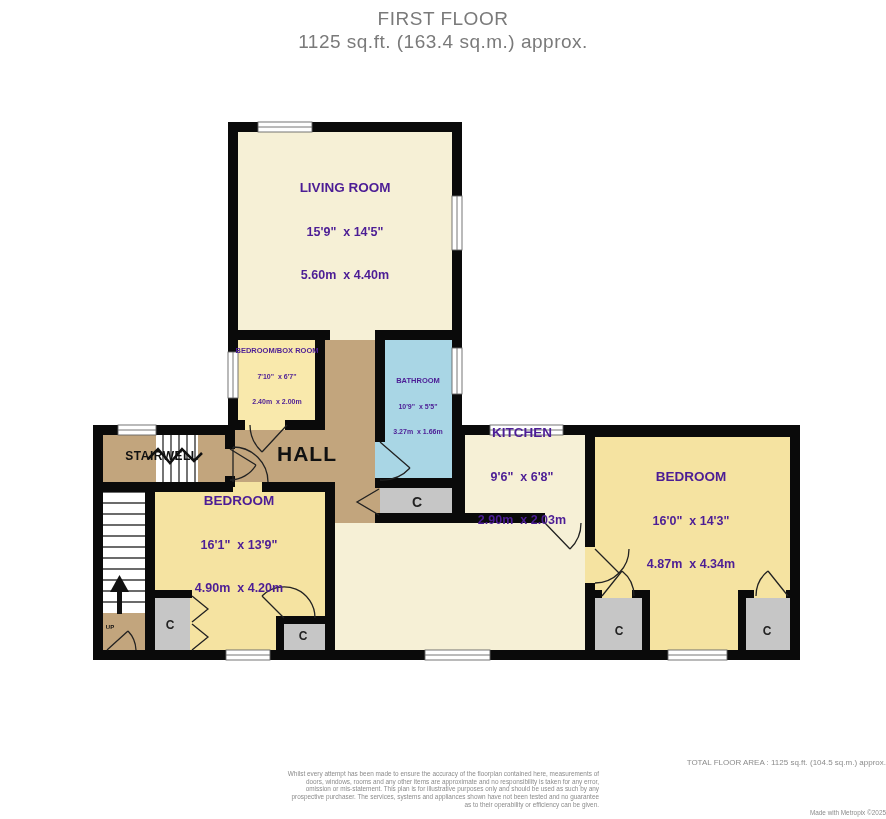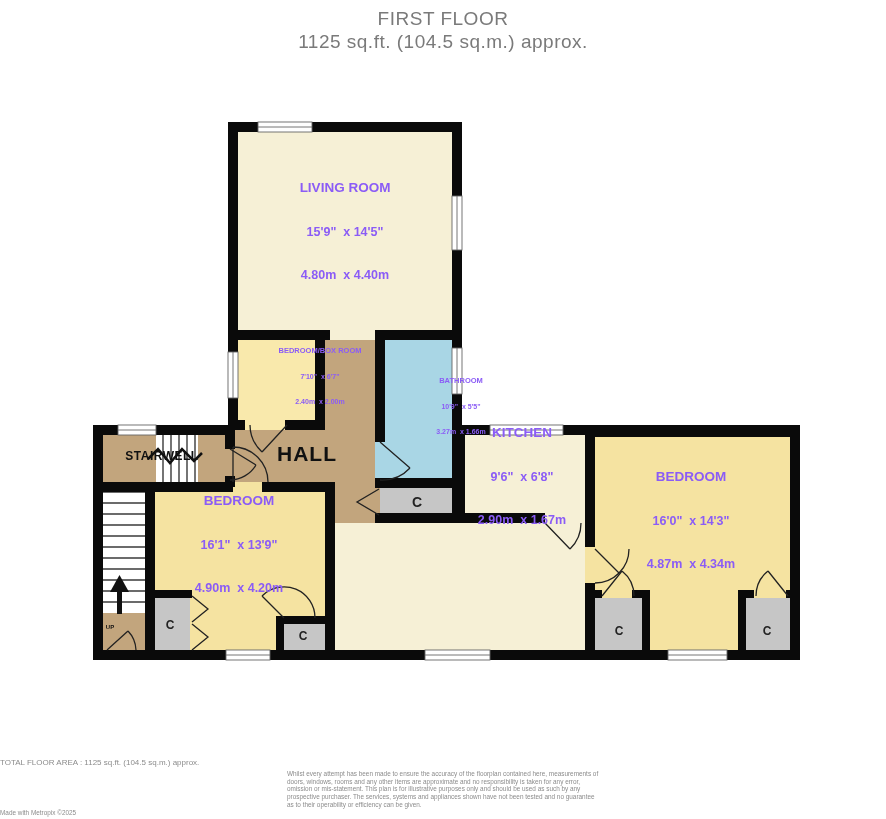--- a/index.html
+++ b/index.html
@@ -12,44 +12,44 @@
   .f-cream{fill:var(--room-cream);} .f-yellow{fill:var(--room-yellow);}
   .f-ylight{fill:var(--room-yellow-light);} .f-blue{fill:var(--bathroom-blue);}
   .f-hall{fill:var(--hall-tan);} .f-gray{fill:var(--closet-gray);} .f-white{fill:#ffffff;}
   .walls rect{fill:var(--wall);}
   .treads line{stroke:#3a3a3a;stroke-width:1.4;}
   .treads polyline{stroke:#111;stroke-width:2.5;fill:none;}
   .windows rect{fill:#fff;stroke:#666;stroke-width:.9;}
   .windows line{stroke:#666;stroke-width:.9;}
   .doors path, .doors polyline{stroke:#222;stroke-width:1.3;fill:none;}
   .arrow{fill:#111;}
-  .room-label{position:absolute;transform:translate(-50%,-50%);text-align:center;color:#8b5cf6;
+  .room-label{position:absolute;transform:translate(-50%,-50%);text-align:center;color:#4c1d95;
               font-weight:bold;white-space:pre;font-size:13.5px;line-height:14.5px;}
   .room-label .rdim{font-size:12.5px;}
-  .room-label.small{font-size:7.5px;line-height:8.5px;margin-left:43px;}
+  .room-label.small{font-size:7.5px;line-height:8.5px;}
   .room-label.small .rdim{font-size:7px;}
   .tag{position:absolute;transform:translate(-50%,-50%);color:#111;font-weight:bold;white-space:nowrap;}
   .tag.hall{font-size:21px;letter-spacing:1px;}
   .tag.stairwell{font-size:12px;letter-spacing:.5px;}
   .tag.up{font-size:6px;}
   .closet-label{position:absolute;transform:translate(-50%,-50%);color:#222;font-weight:bold;font-size:12px;}
   .closet-label.big{font-size:14px;}
-  .footer{position:absolute;left:0;right:0;top:758px;text-align:left;color:var(--footer-gray);}
+  .footer{position:absolute;left:0;right:0;top:758px;text-align:right;color:var(--footer-gray);}
   .f-total{font-size:8px;line-height:10px;}
   .f-disc{width:312px;margin:2px auto 0;font-size:6.4px;line-height:7.7px;}
   .f-credit{font-size:6.4px;line-height:7.7px;}
 </style>
 </head>
 <body>
 
 <div class="canvas">
 
   <div class="title">
     <div>FIRST FLOOR</div>
-    <div>1125 sq.ft. (104.5 sq.m.) approx.</div>
+    <div>1125 sq.ft. (163.4 sq.m.) approx.</div>
   </div>
 
   <div class="plan">
     <svg width="886" height="819" viewBox="0 0 886 819">
 
       <g>
         <rect class="f-hall" x="325" y="332" width="55" height="191"></rect>
         <rect class="f-hall" x="233" y="430" width="147" height="56"></rect>
         <rect class="f-hall" x="98" y="428" width="137" height="58"></rect>
         <rect class="f-hall" x="98" y="610" width="50" height="44"></rect>
@@ -170,39 +170,39 @@
 
       <g class="arrow">
         <rect x="117" y="586" width="5" height="28"></rect>
         <polygon points="110,592 129,592 119.5,575"></polygon>
       </g>
     </svg>
 
     <div class="room-label" style="left:345px;top:232px">
       <div>LIVING ROOM</div>
       <div class="rdim">15'9"  x 14'5"</div>
-      <div class="rdim">4.80m  x 4.40m</div>
+      <div class="rdim">5.60m  x 4.40m</div>
     </div>
 
     <div class="room-label small" style="left:277px;top:377px">
       <div>BEDROOM/BOX ROOM</div>
       <div class="rdim">7'10"  x 6'7"</div>
       <div class="rdim">2.40m  x 2.00m</div>
     </div>
 
     <div class="room-label small" style="left:418px;top:407px">
       <div>BATHROOM</div>
       <div class="rdim">10'9"  x 5'5"</div>
       <div class="rdim">3.27m  x 1.66m</div>
     </div>
 
     <div class="room-label" style="left:522px;top:477px">
       <div>KITCHEN</div>
       <div class="rdim">9'6"  x 6'8"</div>
-      <div class="rdim">2.90m  x 1.67m</div>
+      <div class="rdim">2.90m  x 2.03m</div>
     </div>
 
 
     <div class="room-label" style="left:239px;top:545px">
       <div>BEDROOM</div>
       <div class="rdim">16'1"  x 13'9"</div>
       <div class="rdim">4.90m  x 4.20m</div>
     </div>
 
     <div class="room-label" style="left:691px;top:521px">

